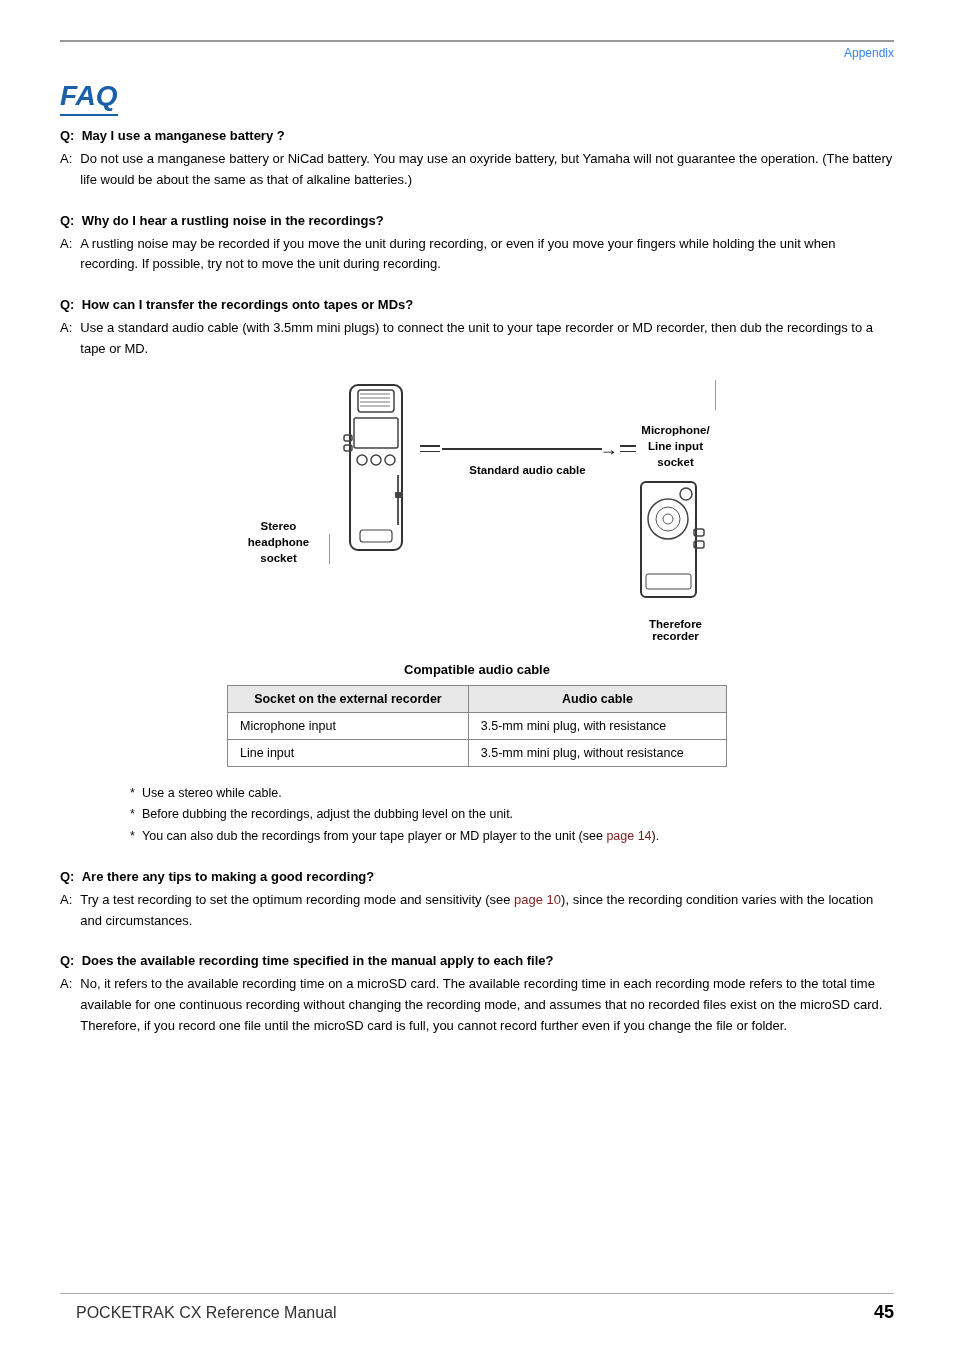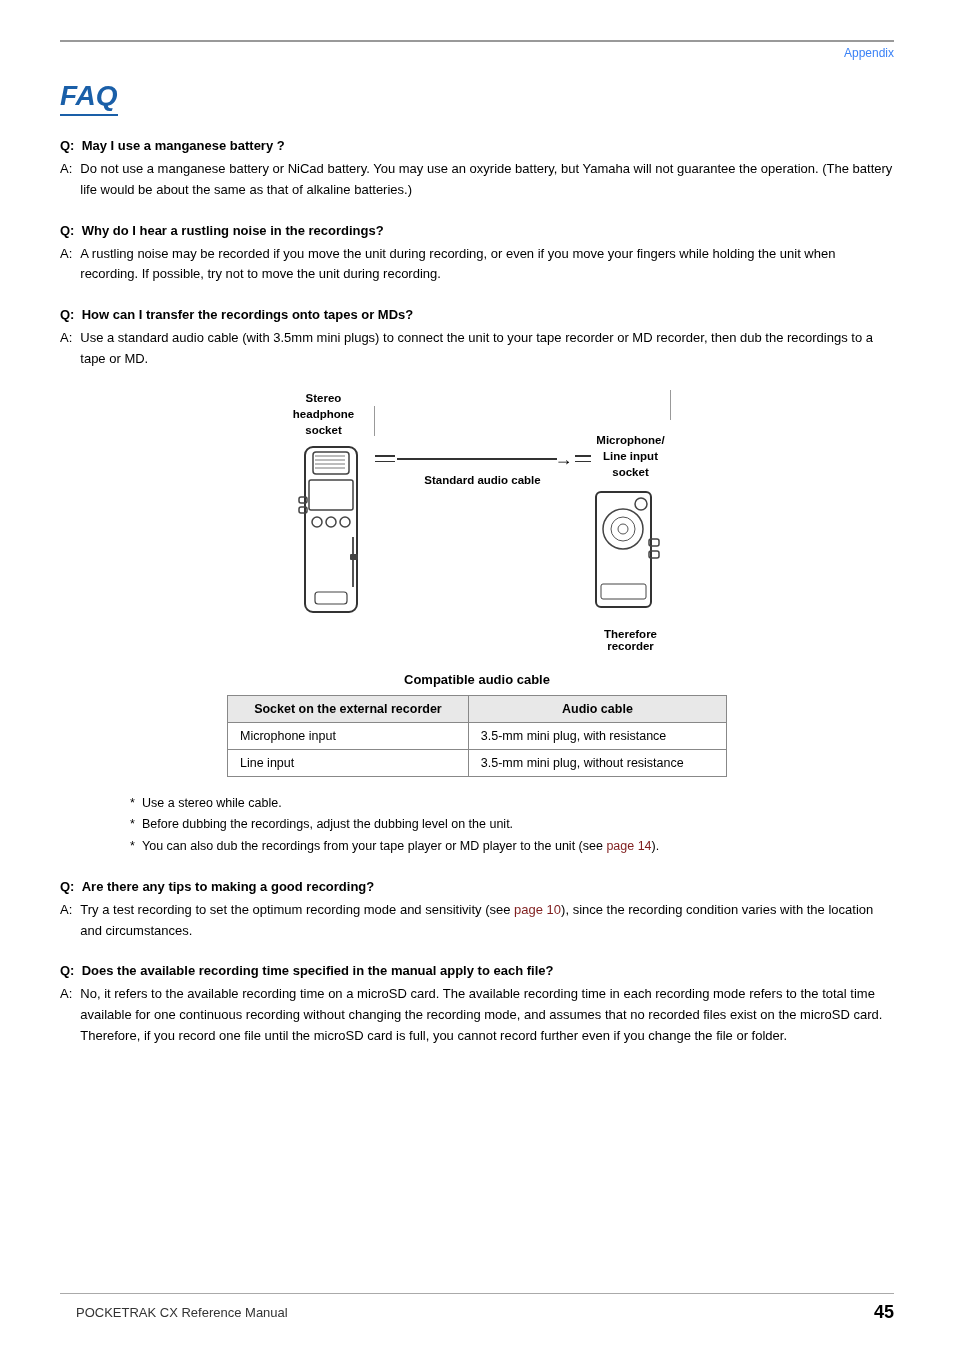--- a/index.html
+++ b/index.html
@@ -28,21 +28,21 @@
       font-size: 12px;
       color: #3b82f6;
     }
     .faq-title {
       font-size: 28px;
       font-weight: bold;
       color: #1a5fa8;
       border-bottom: 2px solid #1a5fa8;
       display: inline-block;
       padding-bottom: 2px;
-      margin-bottom: 22px;
+      margin-bottom: 12px;
       font-style: italic;
     }
     .qa-section {
       margin-bottom: 22px;
     }
     .question {
       font-weight: bold;
       font-size: 13px;
       margin-bottom: 6px;
     }
@@ -115,21 +115,21 @@
       bottom: 28px;
       left: 60px;
       right: 60px;
       display: flex;
       justify-content: space-between;
       align-items: center;
       border-top: 1px solid #aaa;
       padding-top: 8px;
     }
     .bottom-left {
-      font-size: 13px;
+      font-size: 16px;
       color: #333;
       padding-left: 16px;
     }
     .page-number {
       font-size: 18px;
       font-weight: bold;
     }
 
     
     .device-svg {
@@ -184,21 +184,21 @@
       <span class="question-prefix">Q:</span>
       &nbsp;<span>How can I transfer the recordings onto tapes or MDs?</span>
     </div>
     <div class="answer">
       <span class="answer-prefix">A:</span>
       <span class="answer-text">Use a standard audio cable (with 3.5mm mini plugs) to connect the unit to your tape recorder or MD recorder, then dub the recordings to a tape or MD.</span>
     </div>
 
     <div style="margin-top: 20px; display: flex; justify-content: center; align-items: flex-start; gap: 0;">
 
-      <div style="display: flex; flex-direction: column; align-items: flex-end; margin-right: 0;">
+      <div style="display: flex; flex-direction: row; align-items: flex-end; margin-right: 0;">
 
         <div style="display: flex; flex-direction: row; align-items: flex-end; gap: 10px; margin-bottom: 4px;">
           <div style="text-align: center; font-size: 11.5px; font-weight: bold; line-height: 1.4; width: 80px;">
             <span>Stereo</span><br>
             <span>headphone</span><br>
             <span>socket</span>
           </div>
 
           <div style="width:1px; height:30px; background:#999; margin-bottom:2px;"></div>
         </div>

